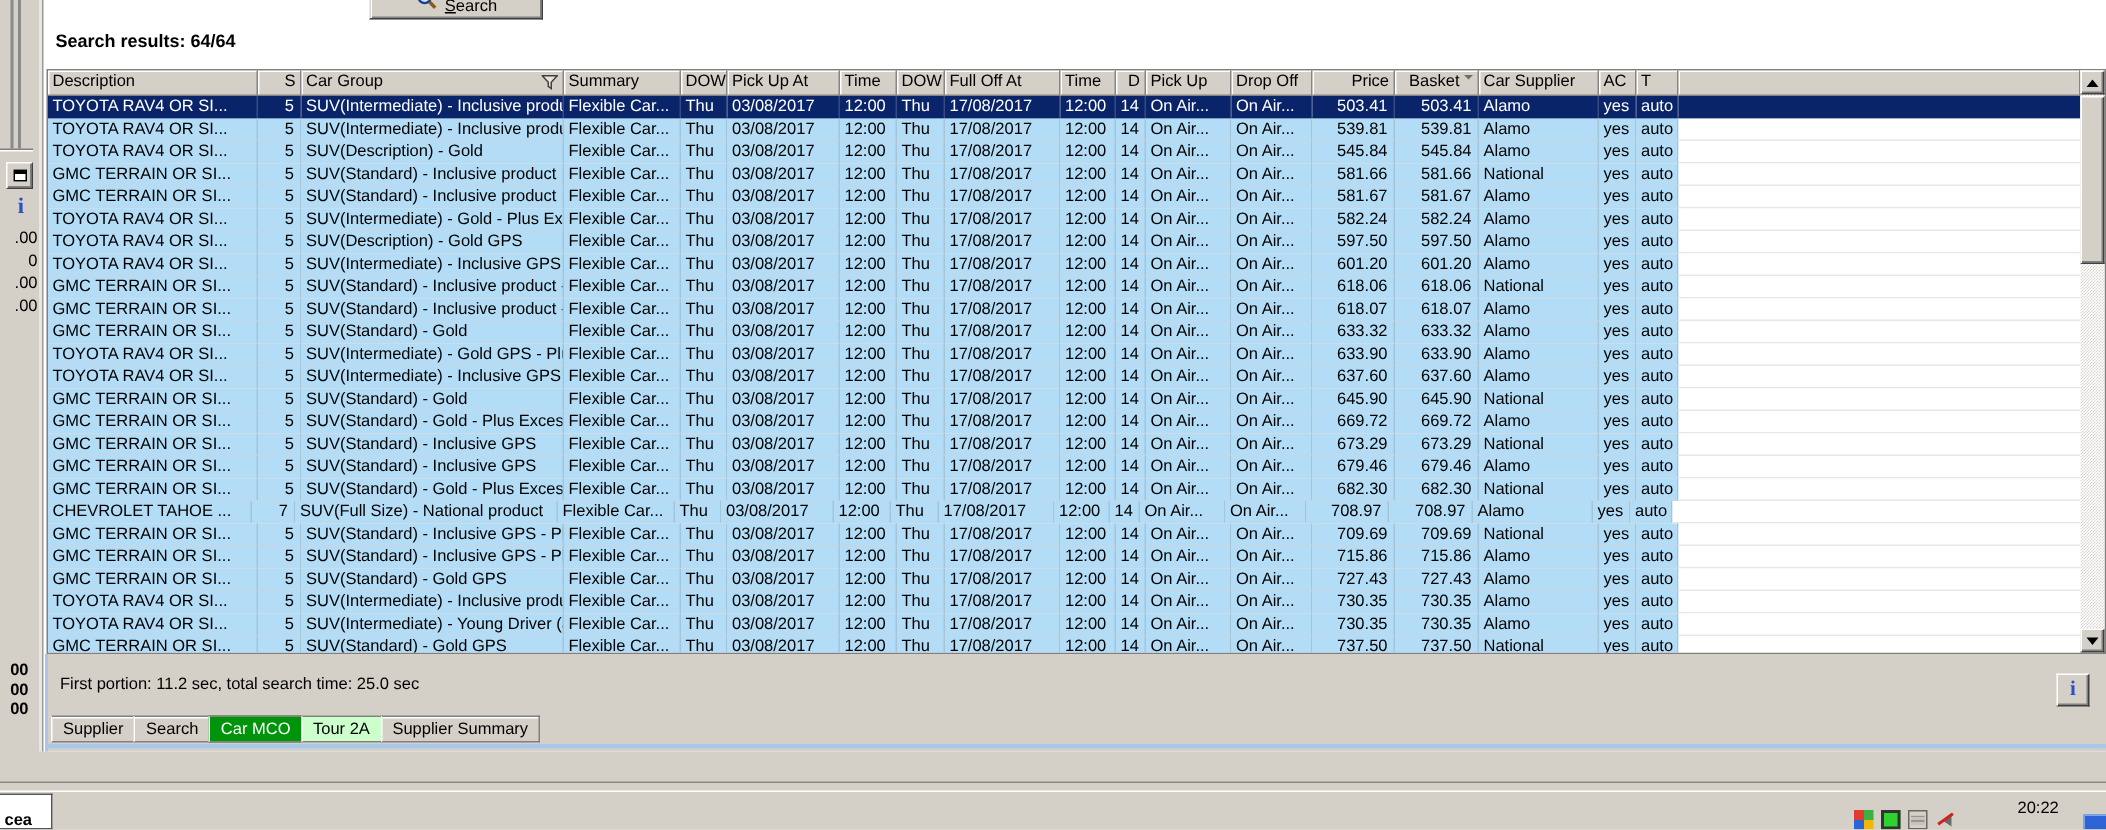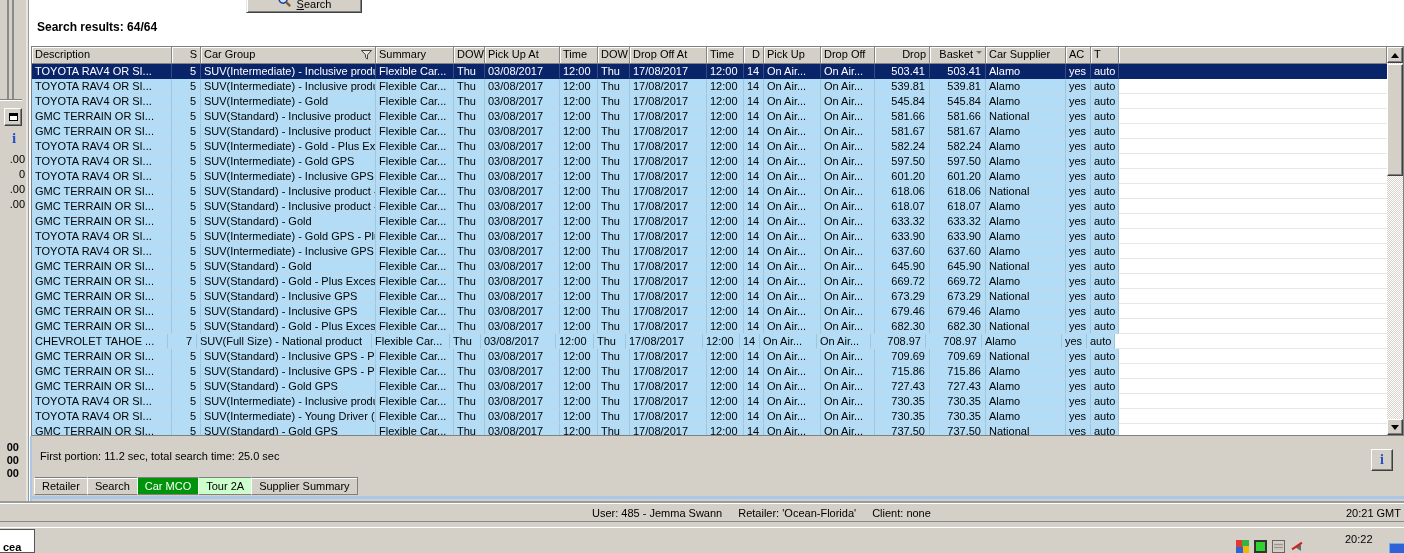--- a/index.html
+++ b/index.html
@@ -178,26 +178,26 @@
           <div class="hcell" style="width: 140px;"><span>Description</span></div>
           <div class="hcell r" style="width: 29px;"><span>S</span></div>
           <div class="hcell" style="width: 175px;"><span>Car Group</span><span class="hfilter"><svg width="11" height="10" viewBox="0 0 11 10">
                 <path d="M0.5 0.5 h10 l-4 4.3 v4.2 l-2 -1.4 v-2.8 z" fill="#e8e4dc" stroke="#404040"></path>
               </svg></span></div>
           <div class="hcell" style="width: 78px;"><span>Summary</span></div>
           <div class="hcell" style="width: 31px;"><span>DOW</span></div>
           <div class="hcell" style="width: 75px;"><span>Pick Up At</span></div>
           <div class="hcell" style="width: 38px;"><span>Time</span></div>
           <div class="hcell" style="width: 32px;"><span>DOW</span></div>
-          <div class="hcell" style="width: 77px;"><span>Drop Off At</span></div>
+          <div class="hcell" style="width: 77px;"><span>Full Off At</span></div>
           <div class="hcell" style="width: 37px;"><span>Time</span></div>
           <div class="hcell r" style="width: 20px;"><span>D</span></div>
           <div class="hcell" style="width: 57px;"><span>Pick Up</span></div>
           <div class="hcell" style="width: 54px;"><span>Drop Off</span></div>
-          <div class="hcell r" style="width: 55px;"><span>Drop</span></div>
+          <div class="hcell r" style="width: 55px;"><span>Price</span></div>
           <div class="hcell r" style="width: 56px;"><span>Basket</span><span class="sort-arrow"></span></div>
           <div class="hcell" style="width: 80px;"><span>Car Supplier</span></div>
           <div class="hcell" style="width: 25px;"><span>AC</span></div>
           <div class="hcell" style="width: 28px;"><span>T</span></div>
           <div class="hcell fill"></div>
         </div>
       <div class="gbody" id="grid-body">
           <div class="row selected">
             <div class="cell" style="width: 140px;">TOYOTA RAV4 OR SI...</div>
             <div class="cell r" style="width: 29px;">5</div>
@@ -236,21 +236,21 @@
             <div class="cell r" style="width: 55px;">539.81</div>
             <div class="cell r" style="width: 56px;">539.81</div>
             <div class="cell" style="width: 80px;">Alamo</div>
             <div class="cell" style="width: 25px;">yes</div>
             <div class="cell" style="width: 28px;">auto</div>
             <div class="cell fill"></div>
           </div>
           <div class="row">
             <div class="cell" style="width: 140px;">TOYOTA RAV4 OR SI...</div>
             <div class="cell r" style="width: 29px;">5</div>
-            <div class="cell" style="width: 175px;">SUV(Intermediate) - Gold</div>
+            <div class="cell" style="width: 175px;">SUV(Description) - Gold</div>
             <div class="cell" style="width: 78px;">Flexible Car...</div>
             <div class="cell" style="width: 31px;">Thu</div>
             <div class="cell" style="width: 75px;">03/08/2017</div>
             <div class="cell" style="width: 38px;">12:00</div>
             <div class="cell" style="width: 32px;">Thu</div>
             <div class="cell" style="width: 77px;">17/08/2017</div>
             <div class="cell" style="width: 37px;">12:00</div>
             <div class="cell r" style="width: 20px;">14</div>
             <div class="cell" style="width: 57px;">On Air...</div>
             <div class="cell" style="width: 54px;">On Air...</div>
@@ -320,21 +320,21 @@
             <div class="cell r" style="width: 55px;">582.24</div>
             <div class="cell r" style="width: 56px;">582.24</div>
             <div class="cell" style="width: 80px;">Alamo</div>
             <div class="cell" style="width: 25px;">yes</div>
             <div class="cell" style="width: 28px;">auto</div>
             <div class="cell fill"></div>
           </div>
           <div class="row">
             <div class="cell" style="width: 140px;">TOYOTA RAV4 OR SI...</div>
             <div class="cell r" style="width: 29px;">5</div>
-            <div class="cell" style="width: 175px;">SUV(Intermediate) - Gold GPS</div>
+            <div class="cell" style="width: 175px;">SUV(Description) - Gold GPS</div>
             <div class="cell" style="width: 78px;">Flexible Car...</div>
             <div class="cell" style="width: 31px;">Thu</div>
             <div class="cell" style="width: 75px;">03/08/2017</div>
             <div class="cell" style="width: 38px;">12:00</div>
             <div class="cell" style="width: 32px;">Thu</div>
             <div class="cell" style="width: 77px;">17/08/2017</div>
             <div class="cell" style="width: 37px;">12:00</div>
             <div class="cell r" style="width: 20px;">14</div>
             <div class="cell" style="width: 57px;">On Air...</div>
             <div class="cell" style="width: 54px;">On Air...</div>
@@ -734,38 +734,30 @@
           </div>
       </div>
     </div>
 
     <div class="lower">
       <div class="footer-bar">
         <span class="footer-text">First portion: 11.2 sec, total search time: 25.0 sec</span>
         <div class="info-btn">i</div>
       </div>
       <div class="tabbar" id="tabbar">
-          <span class="tab">Retailer</span>
+          <span class="tab">Supplier</span>
           <span class="tab">Search</span>
           <span class="tab tab-green">Car MCO</span>
           <span class="tab tab-light">Tour 2A</span>
           <span class="tab">Supplier Summary</span>
         </div>
       <div class="blueline"></div>
     </div>
   </div>
 
-  <div class="statusbar">
-    <div class="sb-user">
-      <span>User: 485 - Jemma Swann</span>
-      <span>Retailer: 'Ocean-Florida'</span>
-      <span>Client: none</span>
-    </div>
-    <span class="sb-time">20:21 GMT</span>
-  </div>
 
   <div class="tb-shadow"></div>
   <div class="taskbar"></div>
   <div class="cea-box">
     <span>cea</span>
   </div>
   <div class="tray">
     <span class="tray-ic ic-flag"></span>
     <span class="tray-ic ic-display"></span>
     <span class="tray-ic ic-clip"></span>

